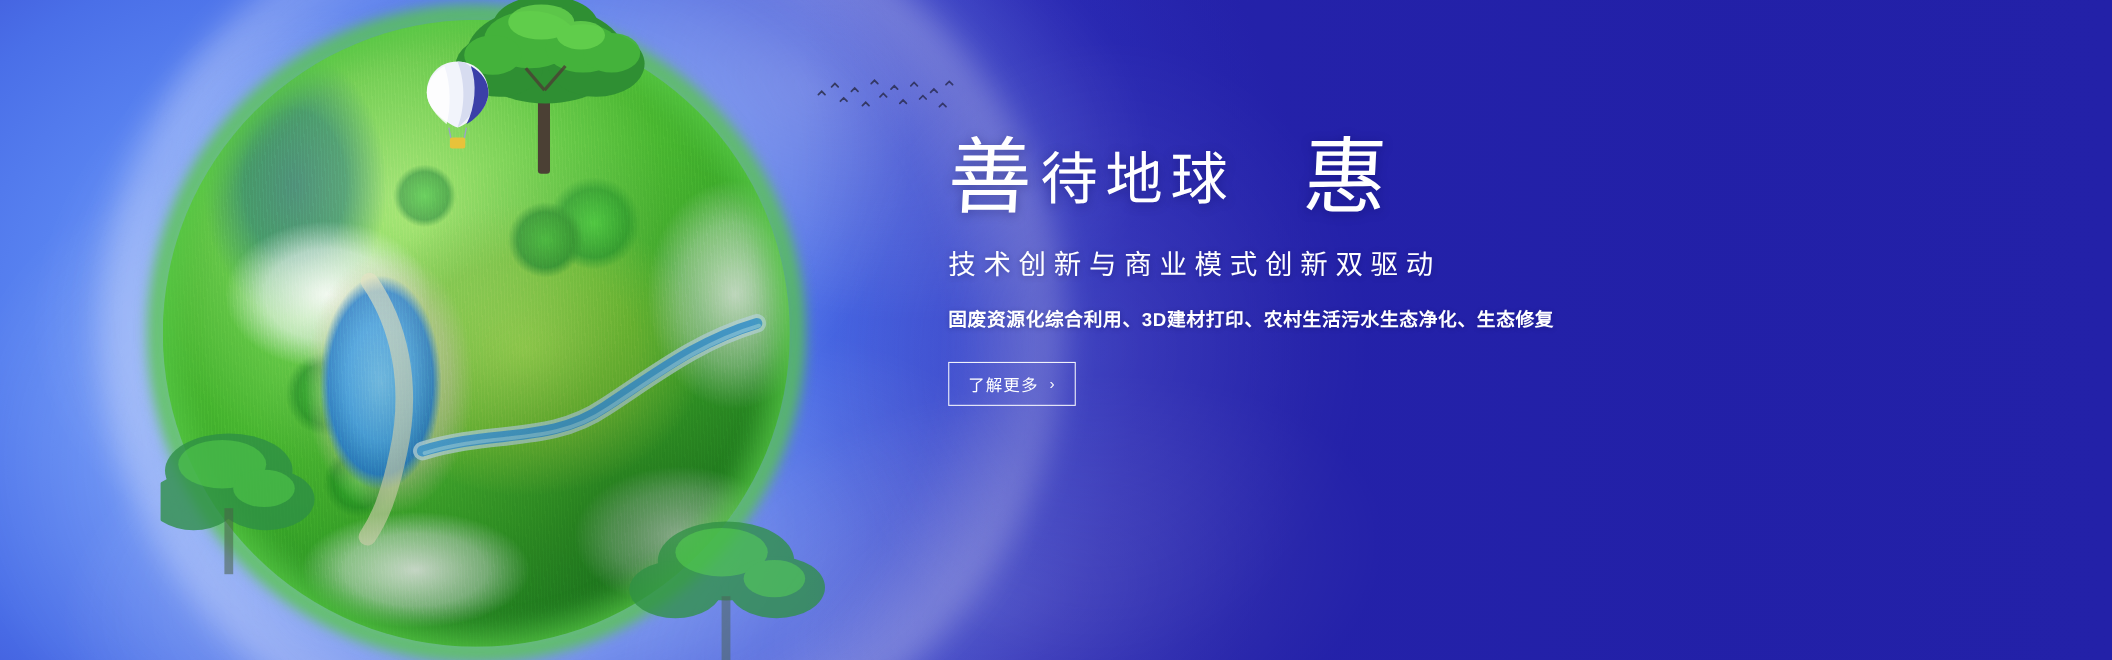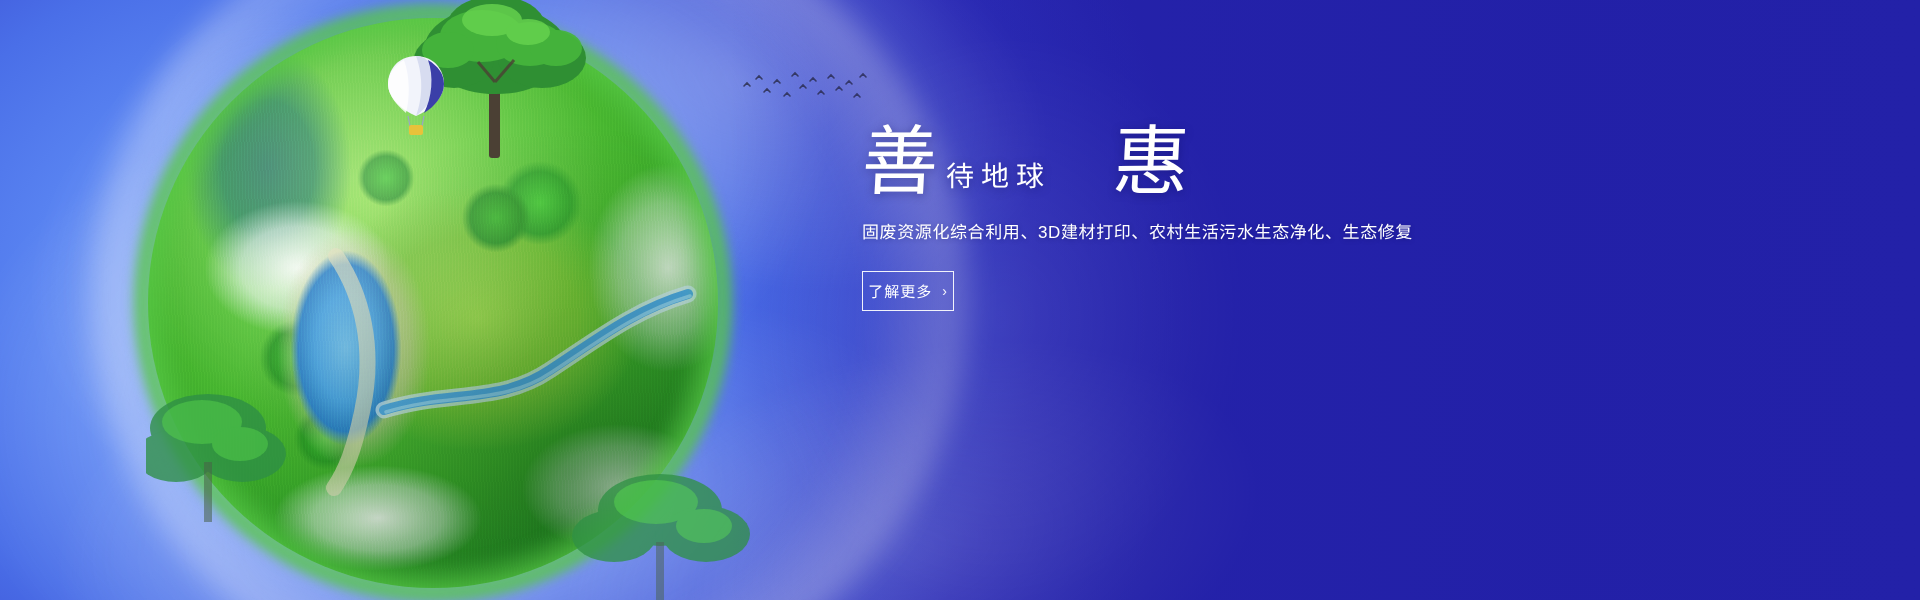--- a/index.html
+++ b/index.html
@@ -141,52 +141,52 @@
   .cal-big {
     font-family:"Liberation Serif", serif;
     font-size:76px;
     font-weight:400;
     letter-spacing:0;
     line-height:.92;
     transform:skewX(-3deg);
   }
   .cal-small {
     font-family:"Liberation Serif", serif;
-    font-size:28px;
+    font-size:52px;
     font-weight:400;
     letter-spacing:7px;
     padding-bottom:7px;
     padding-left:8px;
   }
   .phrase-gap { width:62px; }
 
   .subtitle {
     margin-top:22px;
     font-size:25px;
     font-weight:400;
     letter-spacing:7px;
     white-space:nowrap;
     text-shadow:0 1px 6px rgba(10,10,70,.3);
   }
   .desc {
     margin-top:20px;
     font-size:17px;
-    font-weight:400;
+    font-weight:700;
     letter-spacing:.6px;
     white-space:nowrap;
     text-shadow:0 1px 5px rgba(10,10,70,.3);
   }
 
   .cta {
     display:inline-flex;
     align-items:center;
     justify-content:center;
     gap:10px;
     margin-top:28px;
-    width:92px; height:40px;
+    width:116px; height:40px;
     border:1px solid rgba(255,255,255,.92);
     background:transparent;
     color:#ffffff;
     font-size:15px;
     letter-spacing:1px;
     cursor:pointer;
     padding:0 14px;
     white-space:nowrap;
   }
   .cta .chev { font-size:14px; line-height:1; opacity:.95; }
@@ -313,20 +313,21 @@
 
   <div class="copy">
 
     <div class="headline">
       <span class="cal-big">善</span>
       <span class="cal-small">待地球</span>
       <span class="phrase-gap"></span>
       <span class="cal-big">惠</span>
     </div>
 
+    <div class="subtitle">技术创新与商业模式创新双驱动</div>
 
     <div class="desc">固废资源化综合利用、3D建材打印、农村生活污水生态净化、生态修复</div>
 
     <button class="cta">
       <span>了解更多</span>
       <span class="chev">›</span>
     </button>
 
   </div>
 </div>

